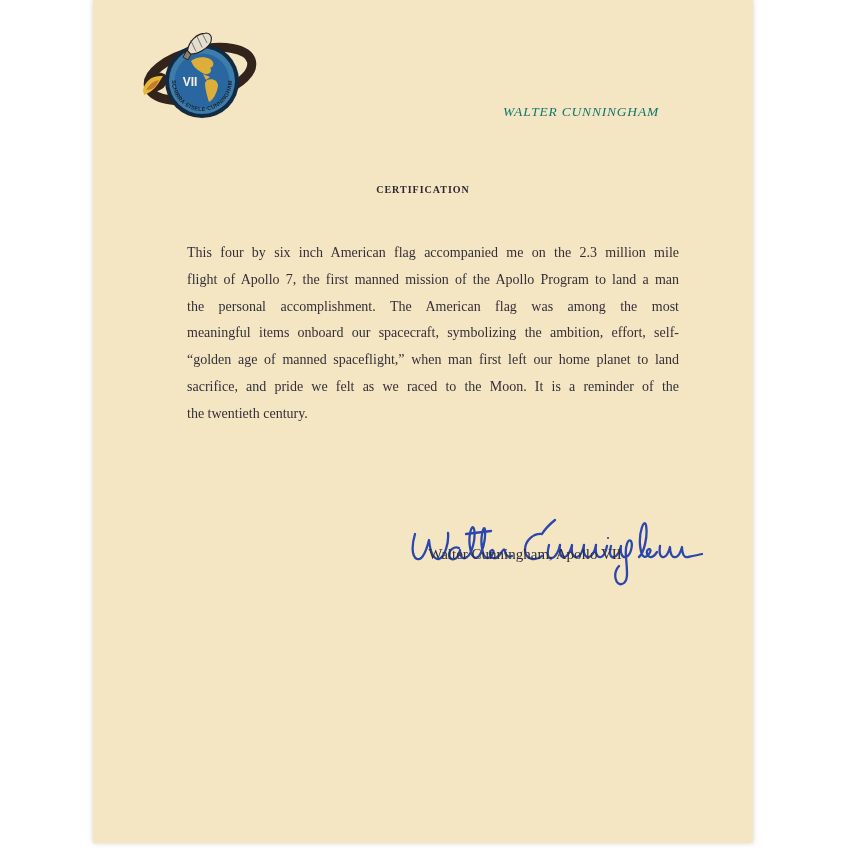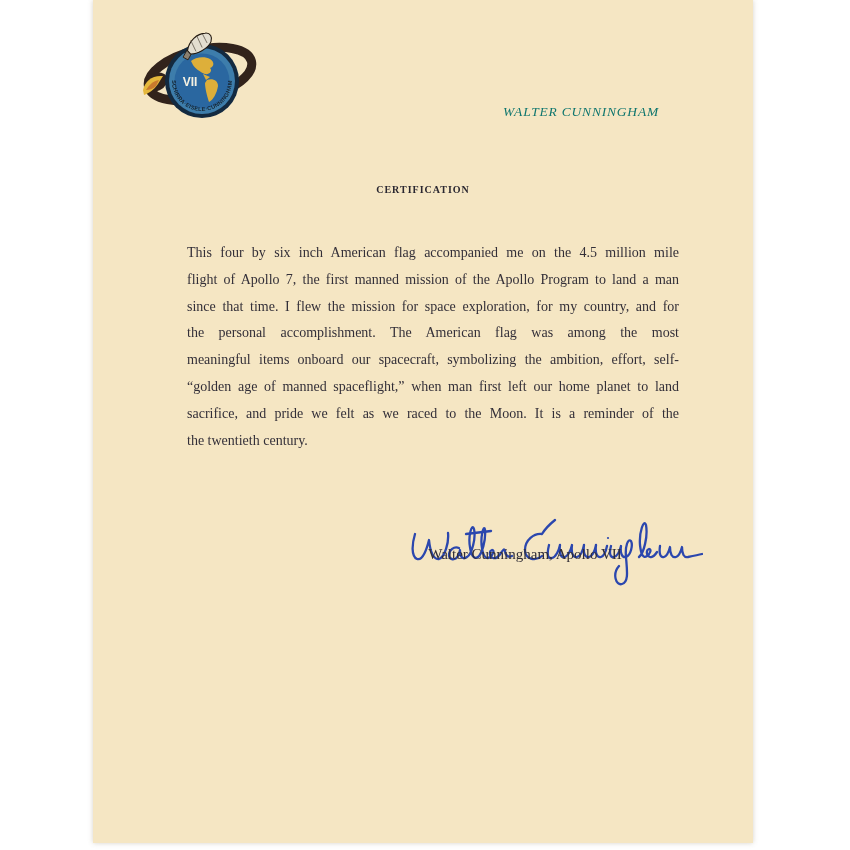--- a/index.html
+++ b/index.html
@@ -111,23 +111,22 @@
         <path d="M 6,17 C 10,8 20,3 28,5 C 33,6 34,11 31,15 C 26,21 14,23 8,21 Z" fill="none" stroke="#241a10" stroke-width="1.1"></path>
         <path d="M 12,8 L 14,20 M 19,5 L 21,18 M 25,5 L 27,15" stroke="#5a5245" stroke-width="0.7" fill="none"></path>
       </g>
     </svg>
 
     <div class="letterhead">WALTER CUNNINGHAM</div>
 
     <div class="heading">CERTIFICATION</div>
 
     <div class="body-text">
-        <div class="line">This four by six inch American flag accompanied me on the 4.5 million mile</div>
+        <div class="line">This four by six inch American flag accompanied me on the 2.3 million mile</div>
         <div class="line">flight of Apollo 7, the first manned mission of the Apollo Program to land a man</div>
-        <div class="line">since that time.  I flew the mission for space exploration, for my country, and for</div>
         <div class="line">the personal accomplishment.  The American flag was among the most</div>
         <div class="line">meaningful items onboard our spacecraft, symbolizing the ambition, effort, self-</div>
         <div class="line">“golden age of manned spaceflight,” when man first left our home planet to land</div>
         <div class="line">sacrifice, and pride we felt as we raced to the Moon.  It is a reminder of the</div>
         <div class="line last">the twentieth century.</div>
       </div>
 
     <svg class="signature-svg" viewBox="0 0 300 82">
       <g fill="none" stroke-width="2.3" stroke-linecap="round" stroke-linejoin="round">
         <path d="M 12,22 C 9,32 8,44 14,47 C 20,49 24,36 26,28 C 27,38 30,48 36,47 C 42,45 46,30 45,21

